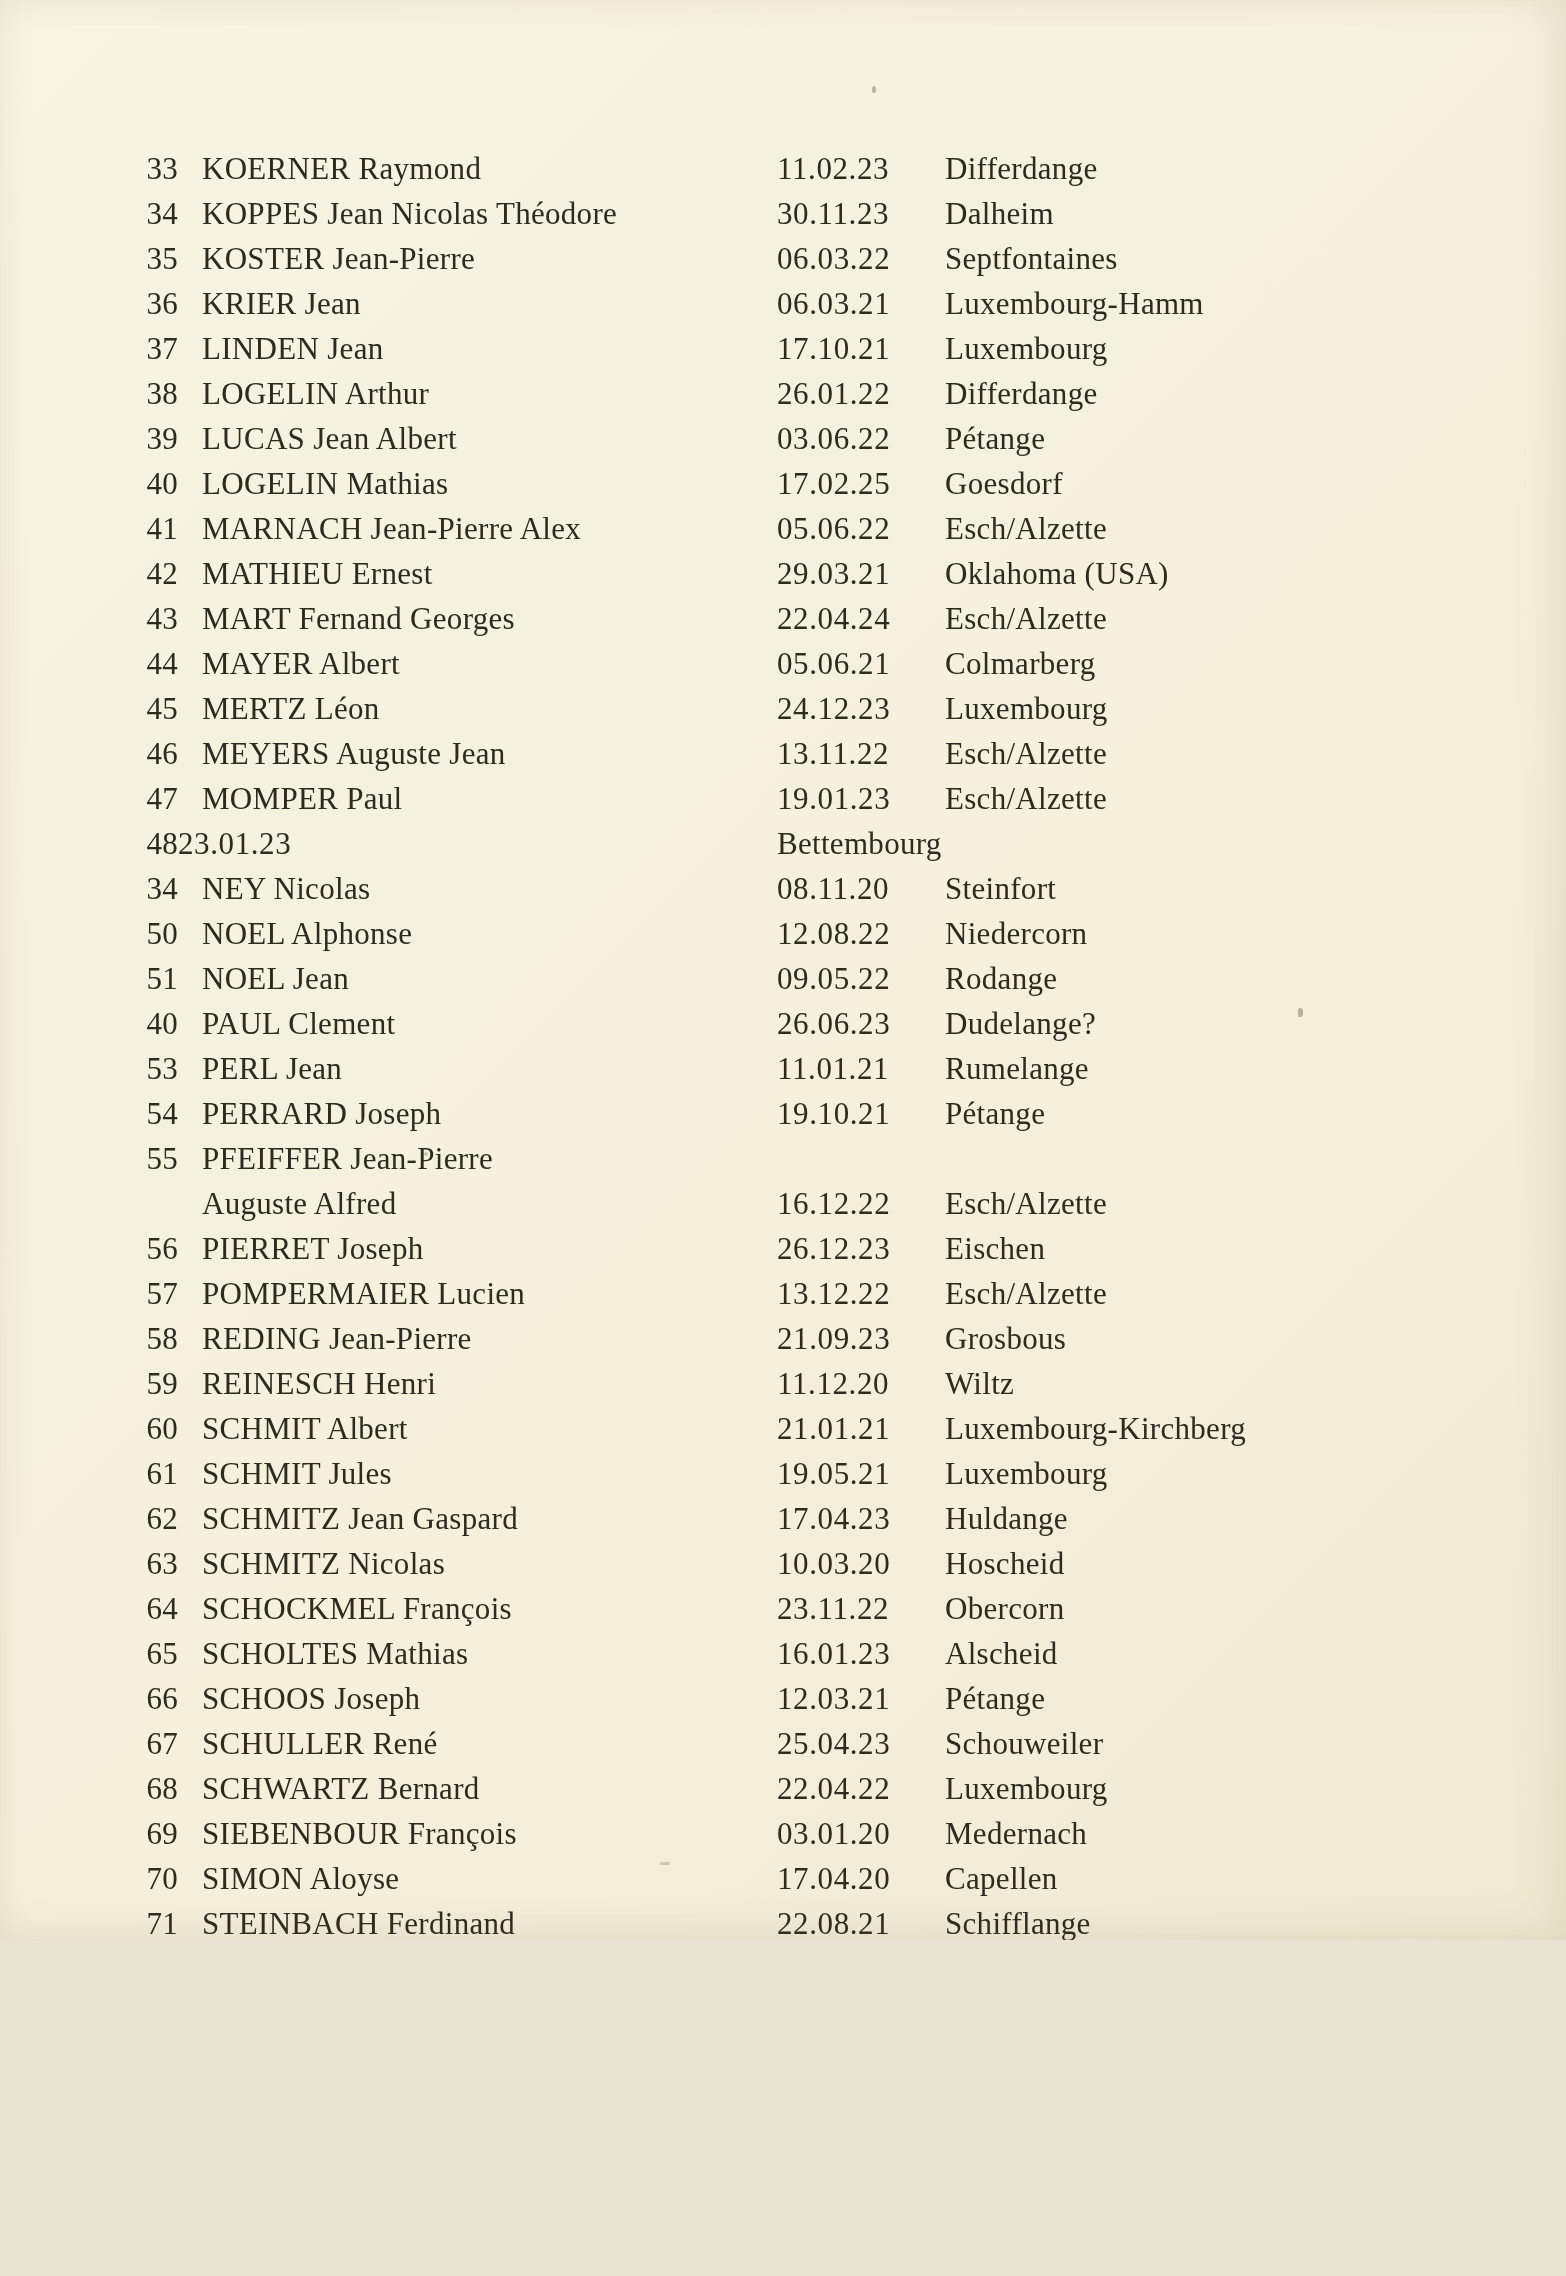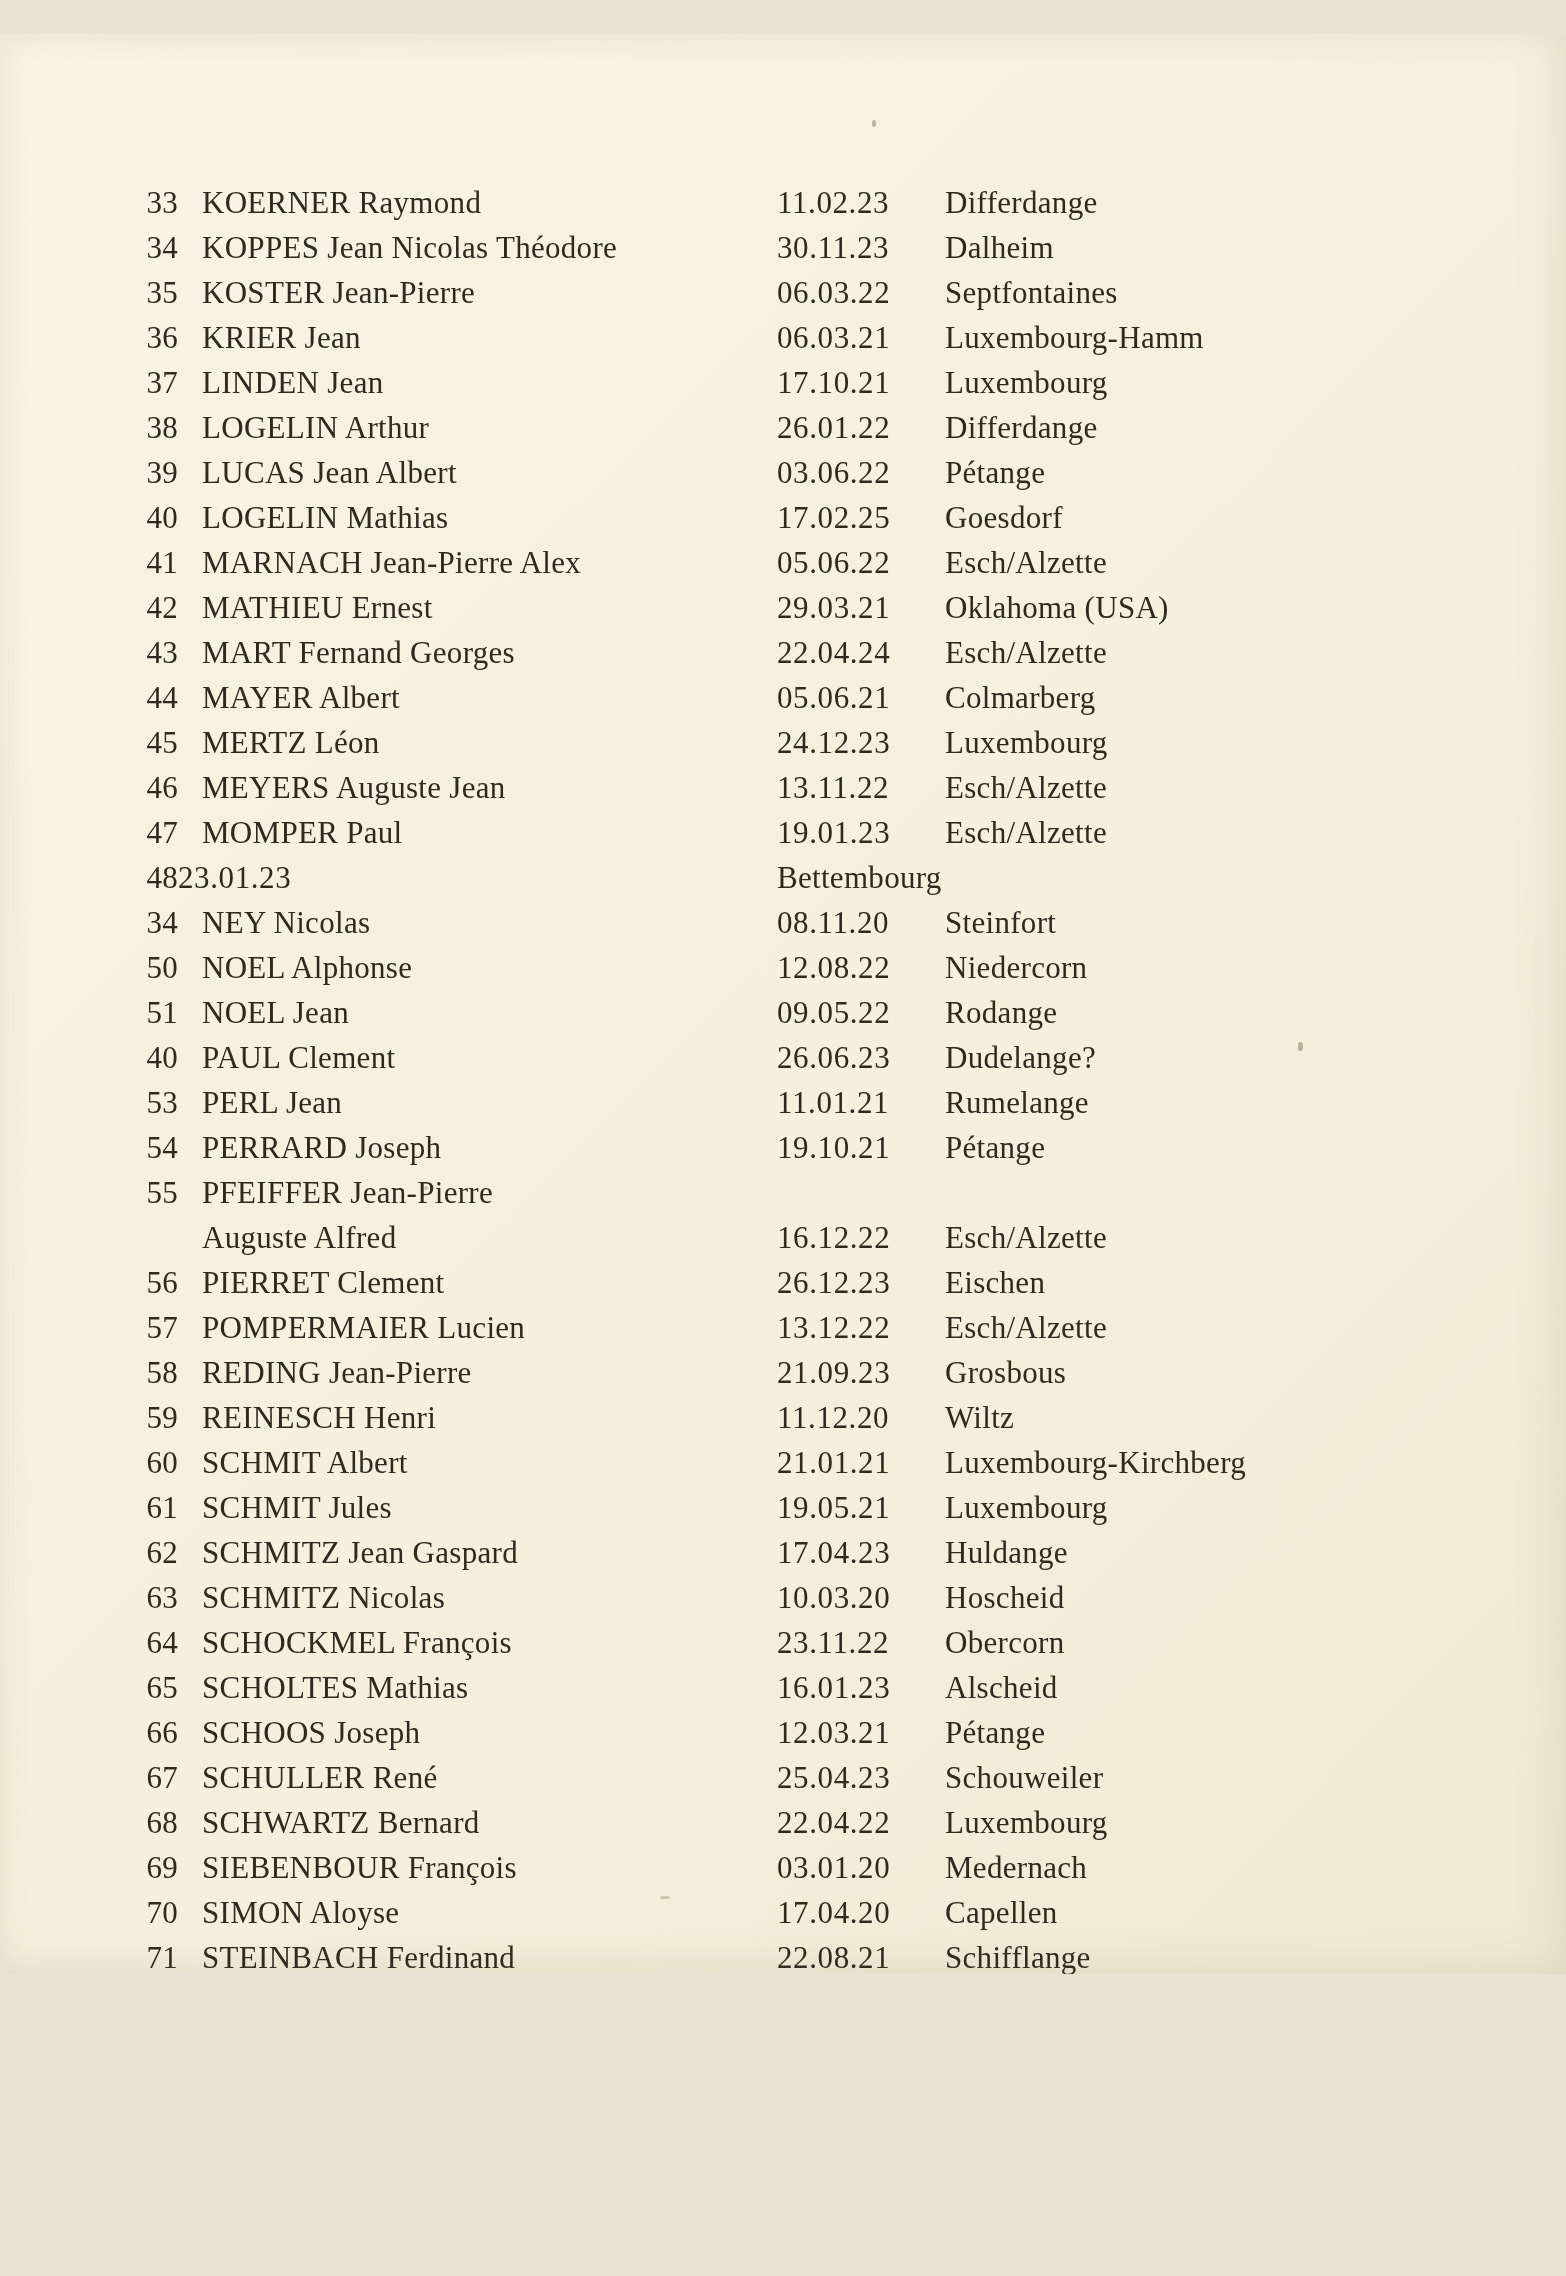--- a/index.html
+++ b/index.html
@@ -12,21 +12,20 @@
     background: #e8e3d2;
   }
   .page {
     position: relative;
     width: 1566px;
     height: 1940px;
     overflow: hidden;
     background: linear-gradient(135deg, #f8f3e3 0%, #f5efdc 55%, #f0ead4 100%);
     font-family: "Liberation Serif", serif;
     color: #2e2a20;
-    margin-top: 34px;
   }
   .page::after {
     content: "";
     position: absolute;
     inset: 0;
     pointer-events: none;
     box-shadow: inset -14px -10px 40px rgba(120,110,80,0.10), inset 6px 4px 30px rgba(120,110,80,0.05);
   }
   .entries {
     position: absolute;
@@ -213,21 +212,21 @@
     <span class="cell-place"></span>
   </div>
       <div class="row">
     <span class="cell-num"></span>
     <span class="cell-name">Auguste Alfred</span>
     <span class="cell-date">16.12.22</span>
     <span class="cell-place">Esch/Alzette</span>
   </div>
       <div class="row">
     <span class="cell-num">56</span>
-    <span class="cell-name">PIERRET Clement</span>
+    <span class="cell-name">PIERRET Joseph</span>
     <span class="cell-date">26.12.23</span>
     <span class="cell-place">Eischen</span>
   </div>
       <div class="row">
     <span class="cell-num">57</span>
     <span class="cell-name">POMPERMAIER Lucien</span>
     <span class="cell-date">13.12.22</span>
     <span class="cell-place">Esch/Alzette</span>
   </div>
       <div class="row">

